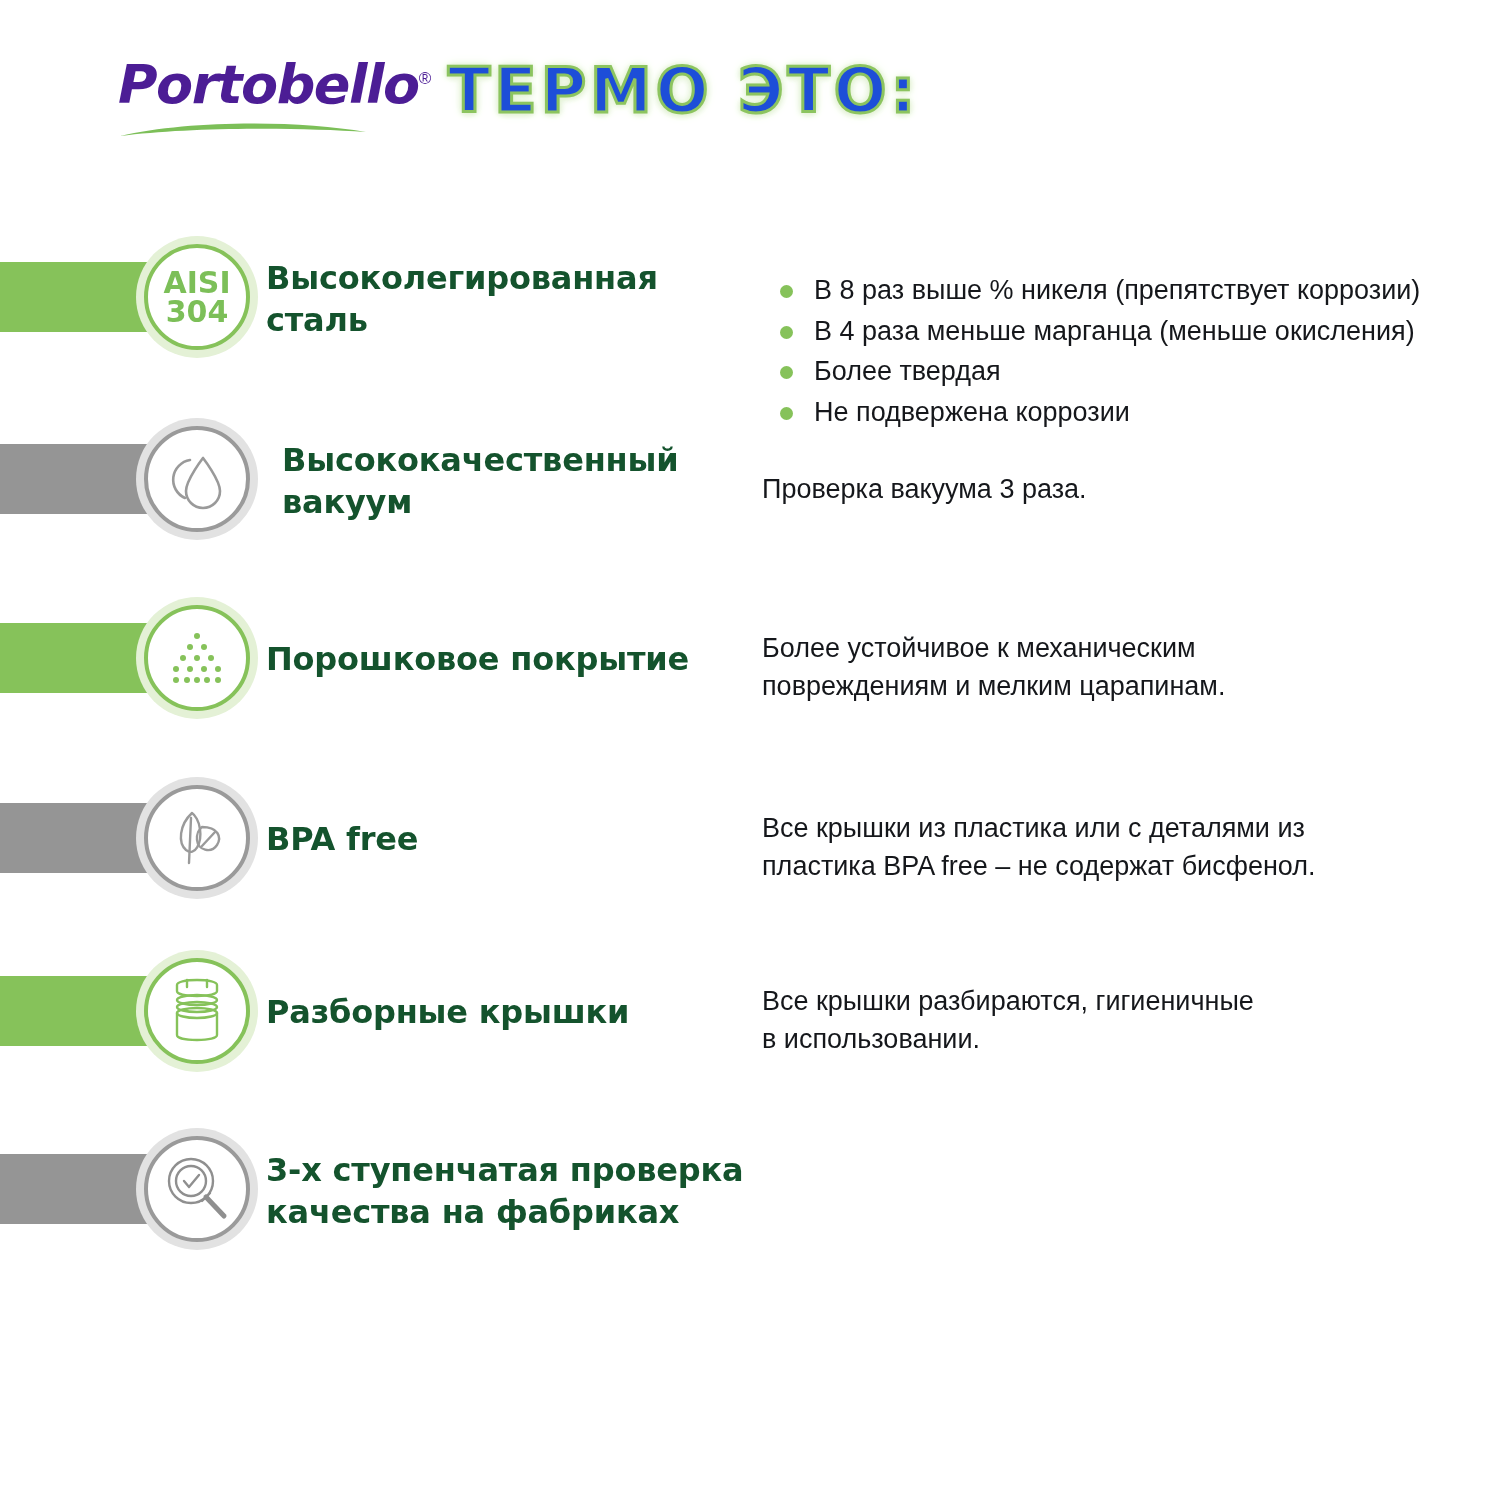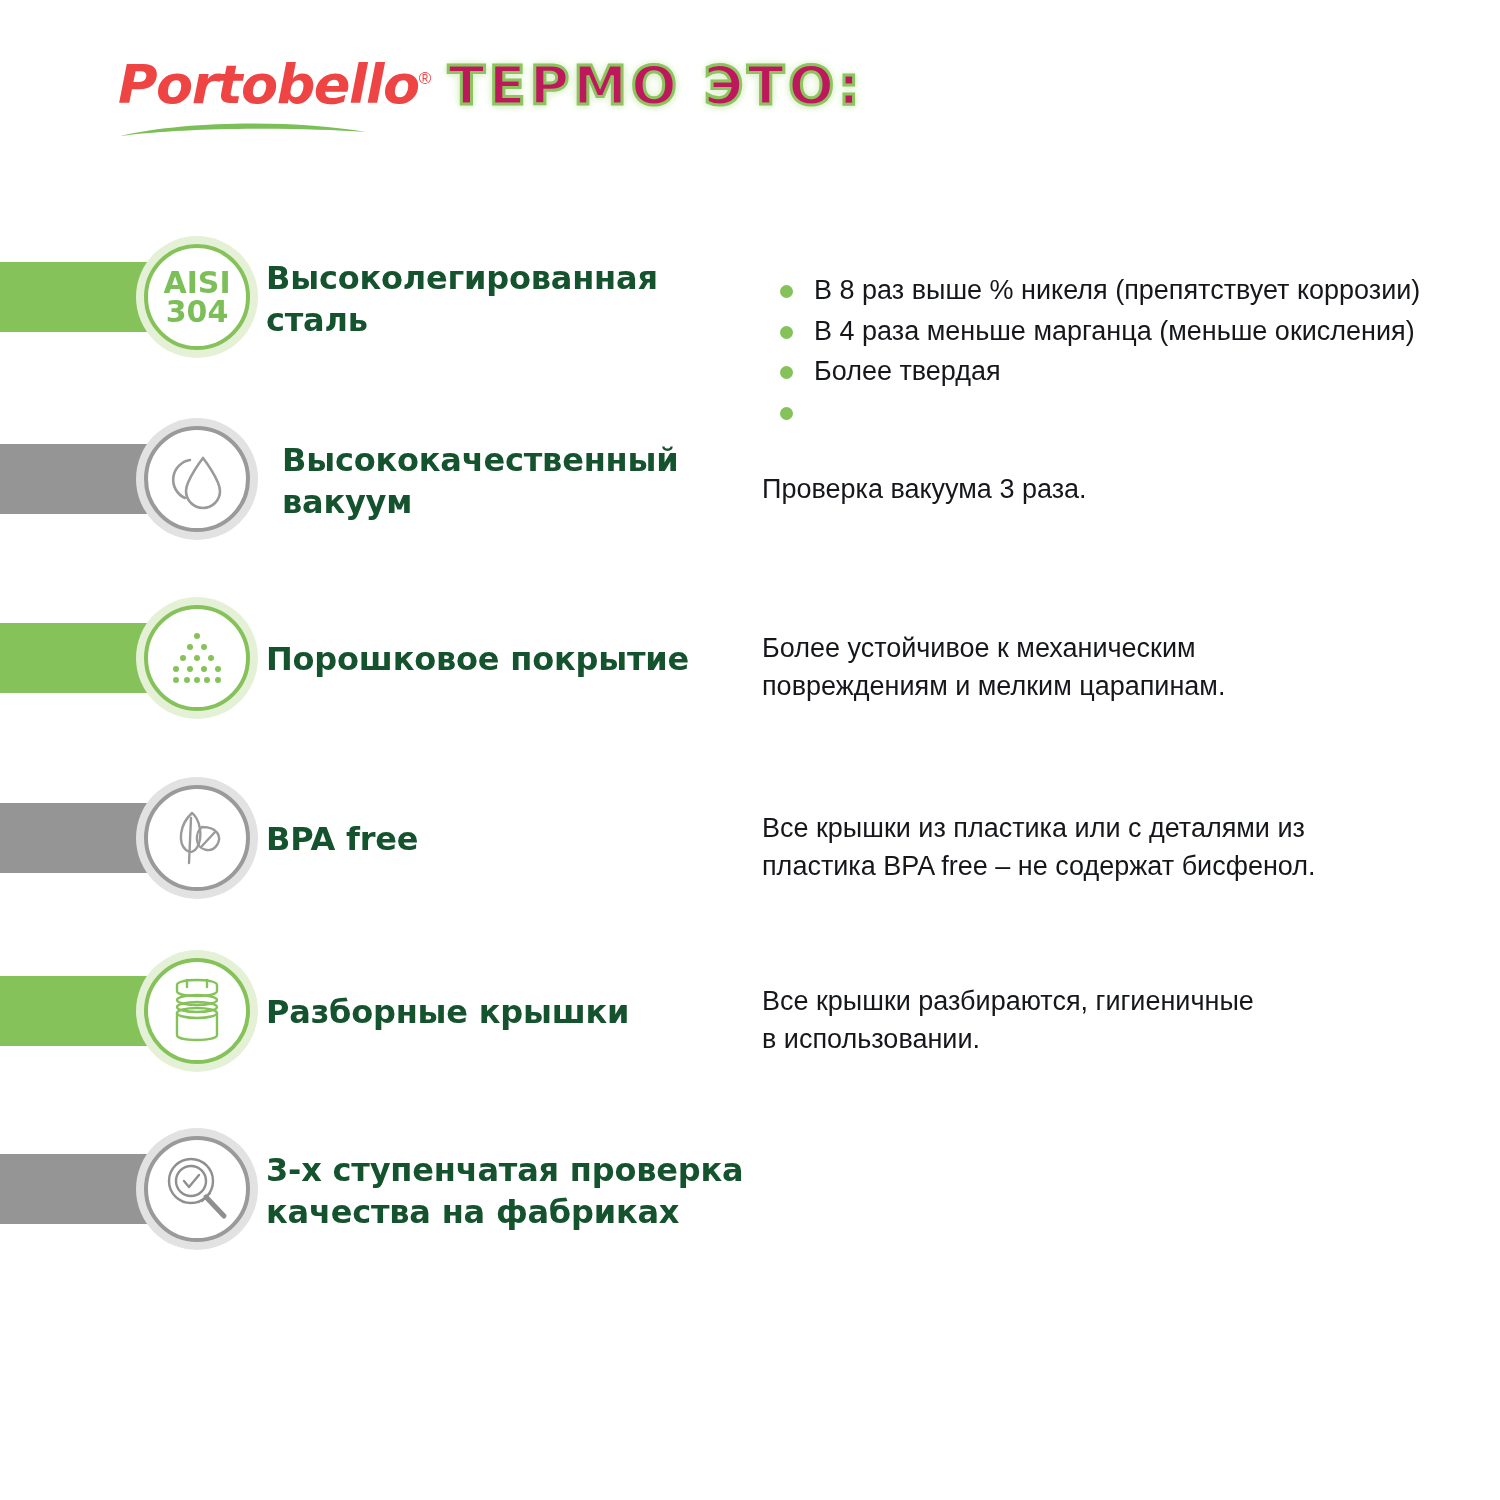--- a/index.html
+++ b/index.html
@@ -27,21 +27,21 @@
     left: 118px;
     top: 58px;
     width: 290px;
     height: 95px;
   }
   #logo-word {
     font-family: "DejaVu Sans", sans-serif;
     font-style: italic;
     font-weight: bold;
     font-size: 54px;
-    color: #ef4444;
+    color: #4c1d95;
     letter-spacing: -1.5px;
     line-height: 1;
     white-space: nowrap;
   }
   #logo-reg {
     font-family: "Liberation Sans", sans-serif;
     font-style: normal;
     font-size: 17px;
     vertical-align: super;
     font-weight: normal;
@@ -53,24 +53,24 @@
     width: 250px;
     height: 22px;
   }
 
   #title {
     position: absolute;
     left: 448px;
     top: 52px;
     font-family: "DejaVu Sans", sans-serif;
     font-weight: bold;
-    font-size: 54px;
+    font-size: 62px;
     letter-spacing: 4px;
     line-height: 1.25;
-    color: #be185d;
+    color: #1d4ed8;
     -webkit-text-stroke: 3px #8cc45f;
     text-shadow:
        0 0 5px #dff0cd, 0 0 9px #e5f3d7, 0 0 14px #ecf7e3,
        2px 2px 6px #e3f1d5, -2px 2px 6px #e3f1d5;
     white-space: nowrap;
   }
 
   
   .row {
     position: absolute;
@@ -207,21 +207,21 @@
         <div>304</div>
       </div>
     </div>
   </div>
   <div class="row-title" style="top:22px;">Высоколегированная
 сталь</div>
   <ul class="bullets" style="top:18px;">
     <li><span class="dot"></span><span>В 8 раз выше % никеля (препятствует коррозии)</span></li>
     <li><span class="dot"></span><span>В 4 раза меньше марганца (меньше окисления)</span></li>
     <li><span class="dot"></span><span>Более твердая</span></li>
-    <li><span class="dot"></span></li>
+    <li><span class="dot"></span><span>Не подвержена коррозии</span></li>
   </ul>
 </div>
 
 <div class="row" style="top:418px;">
   <div class="bar gray"></div>
   <div class="badge gray">
     <div class="halo"></div>
     <div class="ring"></div>
     <div class="glyph">
       <svg width="66" height="66" viewBox="0 0 66 66">

